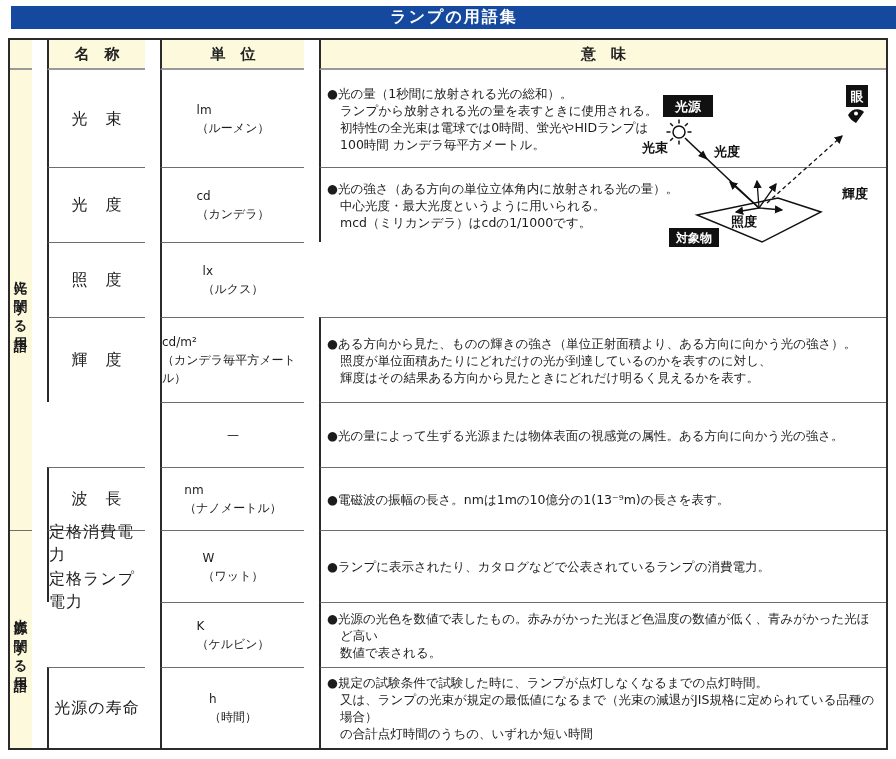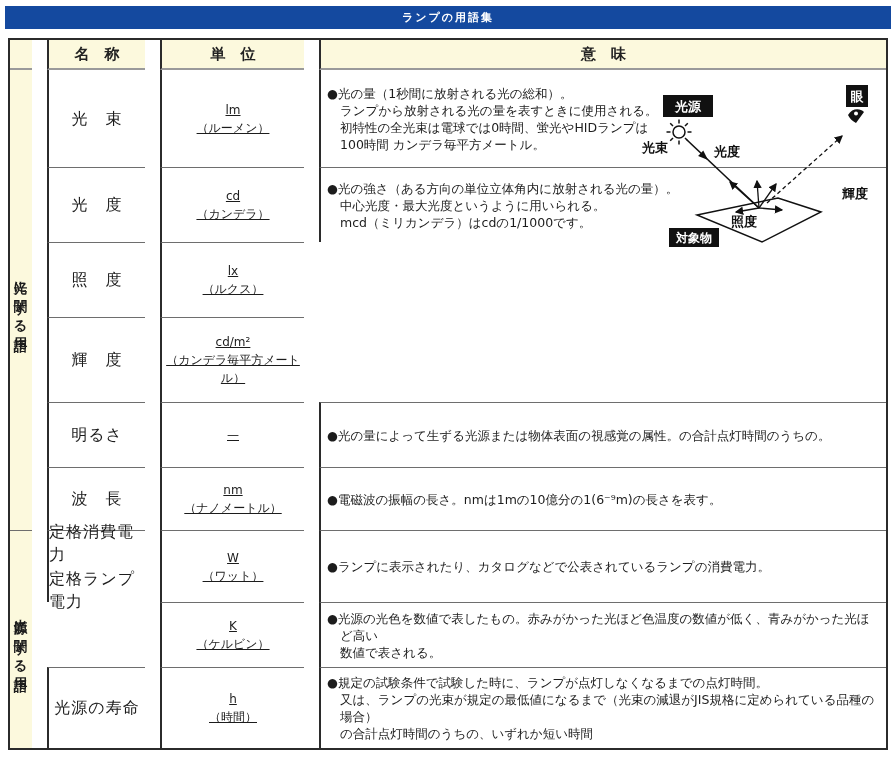--- a/index.html
+++ b/index.html
@@ -6,24 +6,24 @@
   html, body {
     width: 896px; height: 759px;
     background: #ffffff;
     font-family: "DejaVu Sans", "Liberation Sans", sans-serif;
     overflow: hidden;
   }
   .stage { position: relative; width: 896px; height: 759px; }
 
   
   .banner {
-    position: absolute; left: 5px; top: 6px; width: 886px; height: 23px;
+    position: absolute; left: 11px; top: 6px; width: 886px; height: 23px;
     background: #14499f;
     color: #ffffff;
-    font-size: 11px; font-weight: bold; letter-spacing: 2px;
+    font-size: 16px; font-weight: bold; letter-spacing: 2px;
     display: flex; align-items: center; justify-content: center;
   }
 
   
   .glossary {
     position: absolute; left: 8px; top: 38px; width: 880px; height: 712px;
     border: 2px solid #2b2b2b;
     background: #ffffff;
     display: grid;
     grid-template-columns: 22px 113px 159px auto;
@@ -40,21 +40,21 @@
   .group-cell {
     background: #fcf9dd;
     grid-column: 1;
     display: flex; align-items: center; justify-content: center;
   }
   .group-label {
     writing-mode: vertical-rl;
     font-size: 13.5px; font-weight: 600; letter-spacing: 2px; color: #1c1c1c;
   }
   .name { font-size: 16px; white-space: pre-line; text-align: left; line-height: 1.45; letter-spacing: 1px; }
-  .unit { font-size: 12px; white-space: pre-line; text-align: center; line-height: 1.5; text-decoration: underline; }
+  .unit { font-size: 12px; white-space: pre-line; line-height: 1.5; }
   .meaning {
     justify-content: flex-start;
     font-size: 12.5px; line-height: 1.36;
     white-space: pre-line;
     padding: 4px 4px 4px 19px; text-indent: -13px;
   }
 
   
   .diagram { position: absolute; left: 640px; top: 82px; width: 248px; height: 178px; }
   .blk-label { font-size: 13px; font-weight: bold; fill: #ffffff; }
@@ -97,29 +97,31 @@
 中心光度・最大光度というように用いられる。
 mcd（ミリカンデラ）はcdの1/1000です。</div>
 
     <div class="cell name v-line r-sep" style="grid-row:4;grid-column:2">照　度</div>
     <div class="cell unit v-line r-sep" style="grid-row:4;grid-column:3">lx
 （ルクス）</div>
 
     <div class="cell name v-line r-sep" style="grid-row:5;grid-column:2">輝　度</div>
     <div class="cell unit v-line r-sep" style="grid-row:5;grid-column:3">cd/m²
 （カンデラ毎平方メートル）</div>
+    <div class="cell meaning v-line r-sep" style="grid-row:5;grid-column:4">●ある方向から見た、ものの輝きの強さ（単位正射面積より、ある方向に向かう光の強さ）。
+照度が単位面積あたりにどれだけの光が到達しているのかを表すのに対し、
+輝度はその結果ある方向から見たときにどれだけ明るく見えるかを表す。</div>
 
-    <div class="cell name v-line r-sep" style="grid-row:6;grid-column:2">明るさ</div>
     <div class="cell unit v-line r-sep" style="grid-row:6;grid-column:3">—</div>
-    <div class="cell meaning v-line r-sep" style="grid-row:6;grid-column:4">●光の量によって生ずる光源または物体表面の視感覚の属性。の合計点灯時間のうちの。</div>
+    <div class="cell meaning v-line r-sep" style="grid-row:6;grid-column:4">●光の量によって生ずる光源または物体表面の視感覚の属性。ある方向に向かう光の強さ。</div>
 
     <div class="cell name v-line r-sep" style="grid-row:7;grid-column:2">波　長</div>
     <div class="cell unit v-line r-sep" style="grid-row:7;grid-column:3">nm
 （ナノメートル）</div>
-    <div class="cell meaning v-line r-sep" style="grid-row:7;grid-column:4">●電磁波の振幅の長さ。nmは1mの10億分の1(6⁻⁹m)の長さを表す。</div>
+    <div class="cell meaning v-line r-sep" style="grid-row:7;grid-column:4">●電磁波の振幅の長さ。nmは1mの10億分の1(13⁻⁹m)の長さを表す。</div>
 
     <div class="cell name v-line r-sep" style="grid-row:8;grid-column:2">定格消費電力
 定格ランプ電力</div>
     <div class="cell unit v-line r-sep" style="grid-row:8;grid-column:3">W
 （ワット）</div>
     <div class="cell meaning v-line r-sep" style="grid-row:8;grid-column:4">●ランプに表示されたり、カタログなどで公表されているランプの消費電力。</div>
 
     <div class="cell unit v-line r-sep" style="grid-row:9;grid-column:3">K
 （ケルビン）</div>
     <div class="cell meaning v-line r-sep" style="grid-row:9;grid-column:4">●光源の光色を数値で表したもの。赤みがかった光ほど色温度の数値が低く、青みがかった光ほど高い

